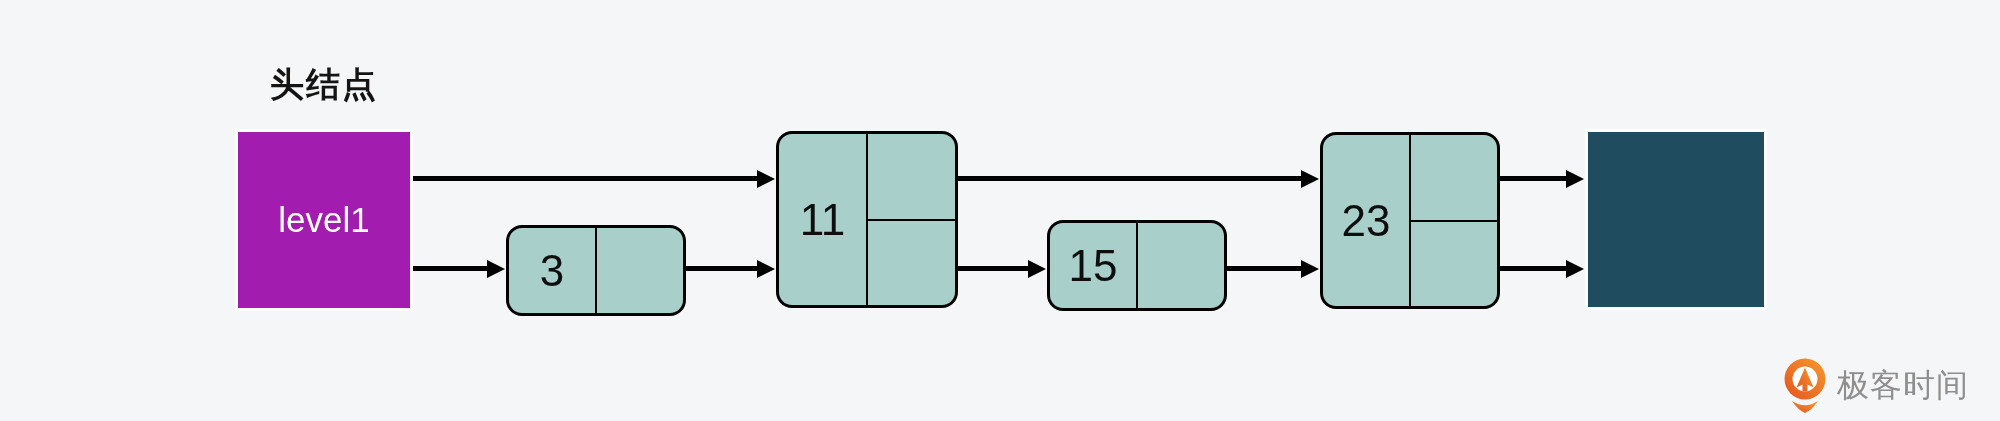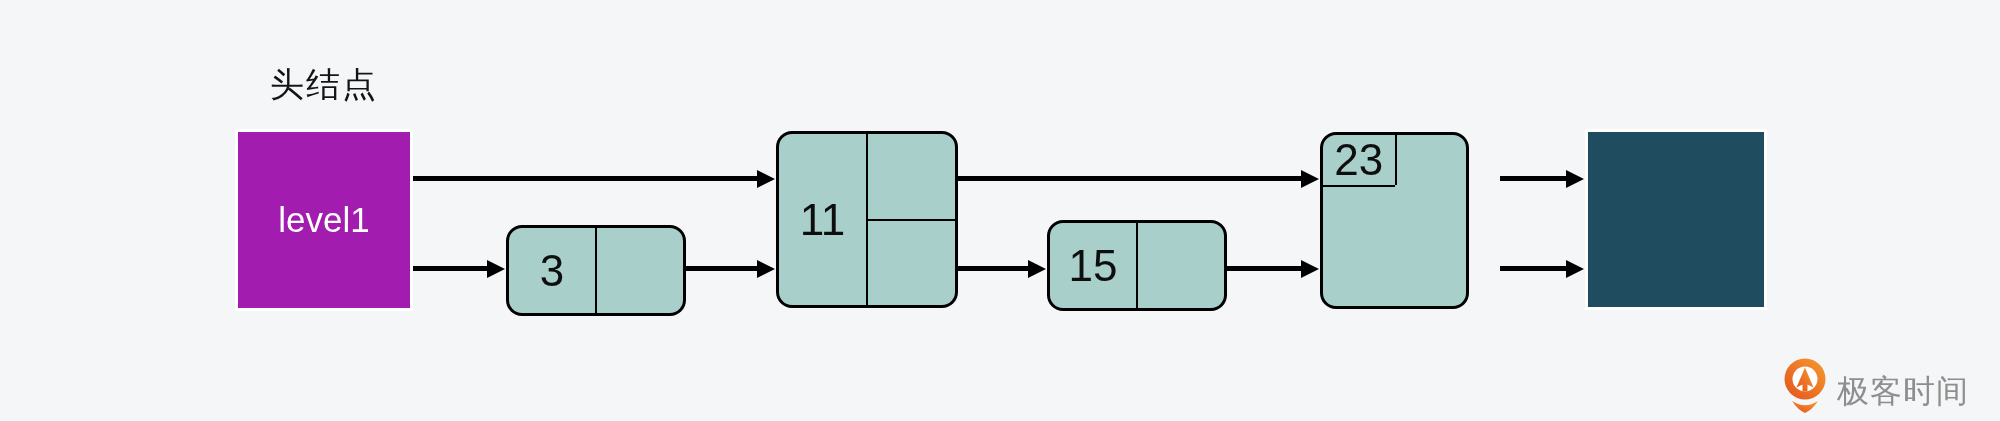--- a/index.html
+++ b/index.html
@@ -18,21 +18,21 @@
   
   .diagram-label {
     position: absolute;
     top: 62px;
     font-size: 34px;
     color: #141414;
     text-align: center;
     letter-spacing: 2px;
     white-space: nowrap;
   }
-  .head-label { left: 235px; width: 178px; }
+  .head-label { left: 235px; width: 178px; font-weight: bold; }
   .tail-label { left: 1585px; width: 182px; }
 
   
   .head-node {
     position: absolute;
     left: 235px; top: 129px;
     width: 178px; height: 182px;
     background: #ffffff;
     box-sizing: border-box;
     padding: 3px;
@@ -72,21 +72,21 @@
     width: 50%;
     display: flex;
     flex-direction: column;
   }
   .lnode .ptr-cell { flex: 1; }
   .lnode .ptr-cell.with-split { border-bottom: 2px solid #000000; }
 
   .n3  { left: 506px;  top: 225px; width: 180px; height: 91px; }
   .n11 { left: 776px;  top: 131px; width: 182px; height: 177px; }
   .n15 { left: 1047px; top: 220px; width: 180px; height: 91px; }
-  .n23 { left: 1320px; top: 132px; width: 149px; height: 177px; flex-direction: column; }
+  .n23 { left: 1320px; top: 132px; width: 180px; height: 177px; }
 
   
   .tail-node {
     position: absolute;
     left: 1585px; top: 129px;
     width: 182px; height: 181px;
     background: #1f4c5e;
     border: 3px solid #ffffff;
     box-sizing: border-box;
   }
@@ -115,21 +115,21 @@
   .a5 { left: 958px;  top: 266px; width: 71px;  }
   .a6 { left: 1227px; top: 266px; width: 75px;  }
   .a7 { left: 1500px; top: 176px; width: 67px;  }
   .a8 { left: 1500px; top: 266px; width: 67px;  }
 
   
   .logo {
     position: absolute;
     left: 1782px; top: 358px;
     display: flex;
-    align-items: flex-end;
+    align-items: center;
     gap: 9px;
   }
   .logo-text {
     font-size: 32px;
     color: #8e8e8e;
     letter-spacing: 1px;
     white-space: nowrap;
   }
 </style>
 </head>

